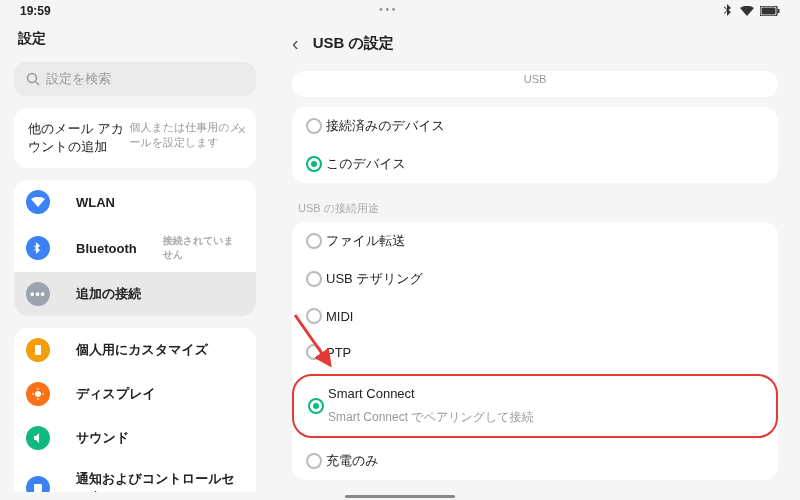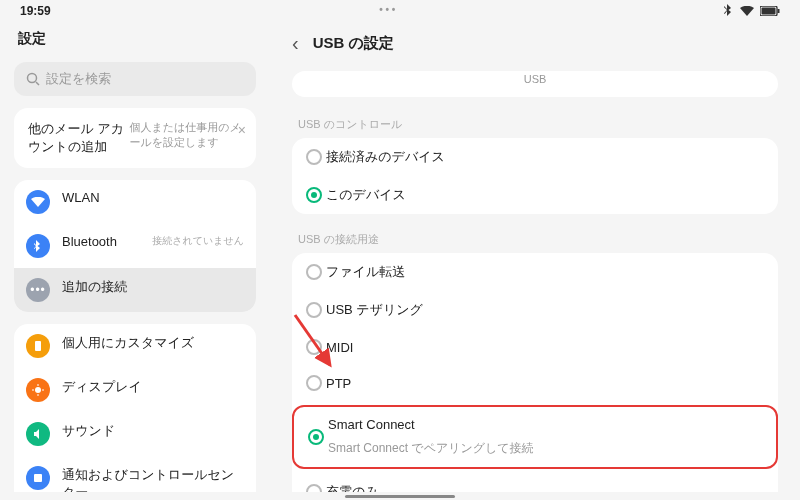--- a/index.html
+++ b/index.html
@@ -12,21 +12,21 @@
 .sidebar::-webkit-scrollbar { width: 0; }
 .title { font-size: 14px; font-weight: 700; padding: 10px 4px 14px; }
 .search { background: #eaeaea; border-radius: 12px; display: flex; align-items: center; padding: 8px 12px; color: #999; font-size: 13px; margin-bottom: 12px; }
 .search svg { margin-right: 6px; }
 .card { background: #fff; border-radius: 14px; padding: 12px 14px; margin-bottom: 12px; position: relative; }
 .card.addmail { display: flex; flex-direction: row; gap: 3px; }
 .card.addmail .t1 { font-size: 13px; }
 .card.addmail .t2 { font-size: 11px; color: #999; }
 .close-x { position: absolute; right: 10px; top: 14px; color: #aaa; font-size: 14px; }
 .group { background: #fff; border-radius: 14px; margin-bottom: 12px; overflow: hidden; }
-.item { display: flex; align-items: flex-start; padding: 10px 12px; gap: 12px; font-size: 13px; }
+.item { display: flex; align-items: center; padding: 10px 12px; gap: 26px; font-size: 13px; font-weight: bold; }
 .item.active { background: #e8e8e8; }
 .item .label { flex: 1; }
 .item .meta { font-size: 10px; color: #aaa; }
 .iconc { width: 24px; height: 24px; border-radius: 50%; display: flex; align-items: center; justify-content: center; flex-shrink: 0; }
 .iconc svg, .iconc span { color: #fff; }
 .ic-wifi { background: #3b82f6; }
 .ic-bt { background: #3b82f6; }
 .ic-more { background: #9ca3af; }
 .ic-pers { background: #f59e0b; }
 .ic-disp { background: #f97316; }
@@ -39,21 +39,21 @@
 .chead .back { font-size: 20px; color: #555; }
 .chead .ctitle { font-size: 15px; font-weight: 600; }
 .topbar { background: #fff; border-radius: 14px; height: 26px; text-align:center; color:#999; font-size:11px; margin-bottom: 10px; padding-top:2px;}
 .section-label { color: #aaa; font-size: 11px; padding: 10px 6px 6px; }
 .radiogroup { background: #fff; border-radius: 14px; margin-bottom: 8px; }
 .ritem { display: flex; align-items: center; padding: 10px 14px; gap: 4px; font-size: 13px; position: relative; }
 .ritem .sub { font-size: 12px; color: #999; margin-top: 8px; }
 .radio { width: 16px; height: 16px; border: 2px solid #bbb; border-radius: 50%; flex-shrink: 0; position: relative; }
 .radio.sel { border-color: #08b97a; }
 .radio.sel::after { content: ""; position: absolute; inset: 3px; background: #08b97a; border-radius: 50%; }
-.highlight { border: 2.5px solid #e53935; border-radius: 12px; margin: 4px 0; }
+.highlight { border: 2.5px solid #e53935; border-radius: 20px; margin: 4px 0; }
 .arrow-ann { position: absolute; left: 290px; top: 310px; pointer-events: none; }
 .nav-indicator{position:absolute;bottom:2px;left:50%;transform:translateX(-50%);width:110px;height:3px;background:#888;border-radius:2px;}
 </style>
 </head>
 <body>
 
 <div class="statusbar">
   <span>19:59</span>
   <div class="page-handle">• • •</div>
   <div class="right">
@@ -163,21 +163,20 @@
 
   </div>
 
   <div class="content">
     <div class="chead">
       <span class="back">‹</span>
       <span class="ctitle">USB の設定</span>
     </div>
     <div class="topbar">USB</div>
 
-    <div class="section-label">USB のコントロール</div>
     <div class="radiogroup">
       <div class="ritem">
         <span class="radio"></span>
         <span>接続済みのデバイス</span>
       </div>
       <div class="ritem">
         <span class="radio sel"></span>
         <span>このデバイス</span>
       </div>
     </div>

